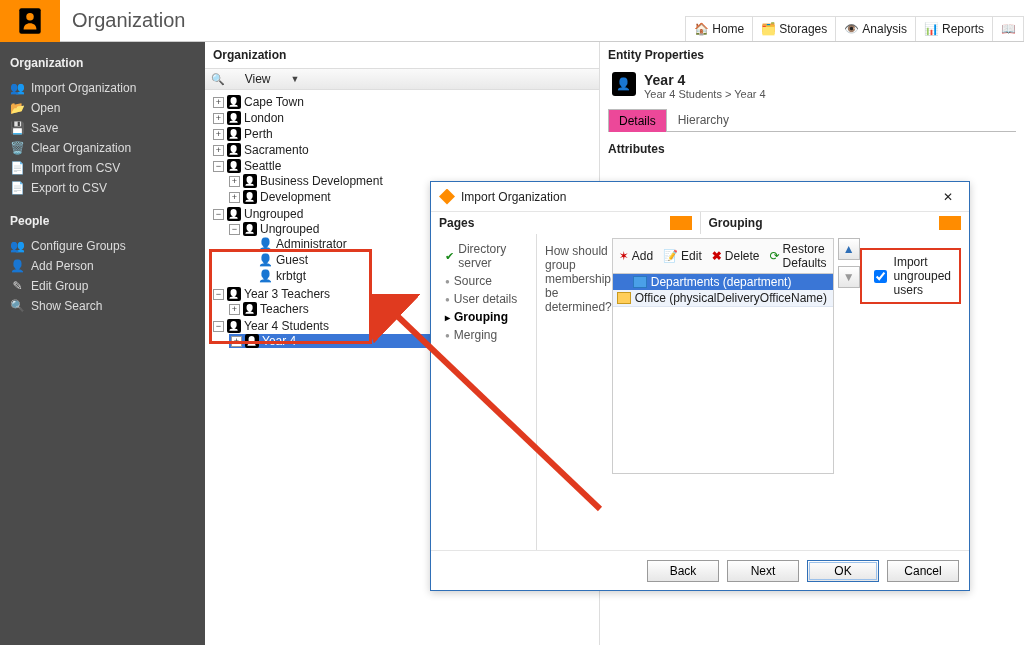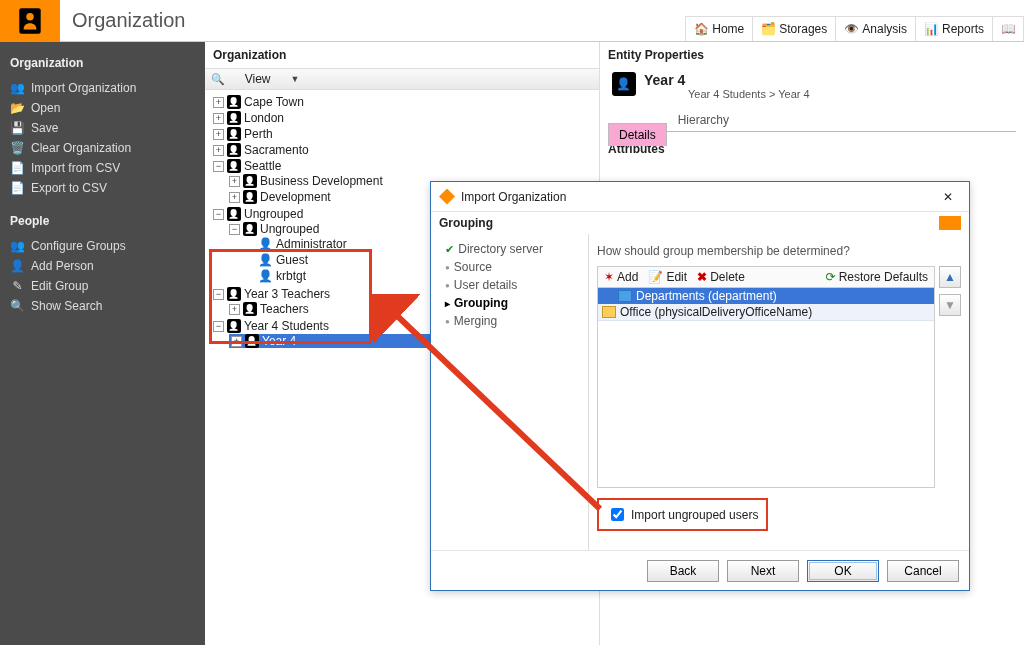--- a/index.html
+++ b/index.html
@@ -40,44 +40,44 @@
   .ico.user::before{content:"👤"; font-size:12px; color:#b87330;}
   .node.selected { background:#3a76d6; color:#fff; padding:0 2px; }
   .redbox1 { position:absolute; border:3px solid #e03a1f; pointer-events:none; }
 
   
   .right-panel { flex:1; padding:0 8px; }
   .rp-title { font-weight:bold; padding:6px 0; }
   .rp-head { display:flex; gap:8px; align-items:flex-start; padding:4px 0 4px 4px;}
   .rp-head .bigico { width:24px; height:24px; background:#000; border-radius:3px; display:flex; align-items:center; justify-content:center; color:#fff;}
   .rp-name { font-weight:bold; font-size:14px; }
-  .rp-path { font-size:11px; color:#555;margin-left:44px; }
+  .rp-path { font-size:11px; color:#555; }
   .rp-tabs { display:flex; border-bottom:1px solid #bbb; margin-top:4px;}
   .rp-tab { padding:4px 10px; border:1px solid transparent; border-bottom:none; cursor:pointer; color:#555;}
-  .rp-tab.active { border-color:#bbb; background:#f9a8d4; position:relative; top:15px; color:#000;}
+  .rp-tab.active { border-color:#bbb; background:#ec4899; position:relative; top:1px; color:#000;}
   .rp-attr { font-weight:bold; margin-top:10px; }
 
   
   .dialog { position:absolute; left:430px; top:181px; width:540px; height:410px; background:#fff; border:1px solid #2f6fb7; box-shadow:0 2px 8px rgba(0,0,0,.2); display:flex; flex-direction:column; }
   .dlg-title { height:30px; display:flex; align-items:center; padding:0 8px; border-bottom:1px solid #e5e5e5;}
   .dlg-title .tico { width:16px; height:16px; background:#ff8c00; margin-right:6px; clip-path:polygon(50% 0,100% 50%,50% 100%,0 50%);}
   .dlg-title .close { margin-left:auto; width:26px; height:20px; display:flex; align-items:center; justify-content:center; cursor:pointer; }
   .dlg-body { flex:1; display:flex; }
   .dlg-left { width:158px; border-right:1px solid #ddd; }
   .dlg-head-row { display:flex; }
   .dlg-head { font-weight:bold; padding:4px 8px; flex:1; display:flex; align-items:center;}
   .dlg-head .accent { width:22px; height:14px; background:#ff8c00; margin-left:auto;}
   .dlg-steps { padding:6px 0 6px 14px; }
   .step { padding:2px 0; display:flex; align-items:center; gap:4px; color:#555; }
   .step.active { color:#000; font-weight:bold;}
   .step-check { color:#1a8a1a; font-size:11px;}
   .step-dot { color:#999; font-size:8px;}
   .step-arrow{ color:#000; font-size:10px; }
 
-  .dlg-right { flex:1; padding:4px 8px 8px 8px; display:flex; flex-direction:column;}
+  .dlg-right { flex:1; padding:4px 8px 8px 8px; display:flex; }
   .grp-q { color:#555; margin:6px 0 8px;}
   .toolbar { border:1px solid #ccc; background:#fafafa; padding:3px 6px; display:flex; align-items:center; gap:10px;}
   .tbtn { display:flex; align-items:center; gap:3px; cursor:pointer;}
   .grp-list { border:1px solid #ccc; border-top:none; height:200px; overflow:auto; background:#fff;}
   .grp-row { padding:1px 4px; display:flex; align-items:center; gap:4px;}
   .grp-row.root { background:#eef3fb; border-bottom:1px solid #dde5f2;}
   .grp-row.sel { background:#3a76d6; color:#fff;}
   .grp-ico { width:14px; height:12px; display:inline-block; background:#ffce5a; border:1px solid #c99a20;}
   .grp-ico.dep { background:#4aa0e8; border-color:#2b78bf;}
   .side-arrows { display:flex; flex-direction:column; gap:6px; margin-left:4px;}
@@ -336,20 +336,24 @@
 
 <div class="redbox1" style="left:209px; top:249px; width:163px; height:95px;"></div>
 
 <div class="dialog">
   <div class="dlg-title">
     <span class="tico"></span>
     <span>Import Organization</span>
     <span class="close">✕</span>
   </div>
   <div class="dlg-head-row">
+    <div style="width:158px;border-right:1px solid #ddd;" class="dlg-head">
+        <span>Pages</span>
+        <span class="accent"></span>
+      </div>
     <div style="flex:1" class="dlg-head">
         <span>Grouping</span>
         <span class="accent"></span>
       </div>
   </div>
   <div class="dlg-body">
     <div class="dlg-left">
       <div class="dlg-steps">
         <div class="step">
             <span class="step-check">✔</span>

